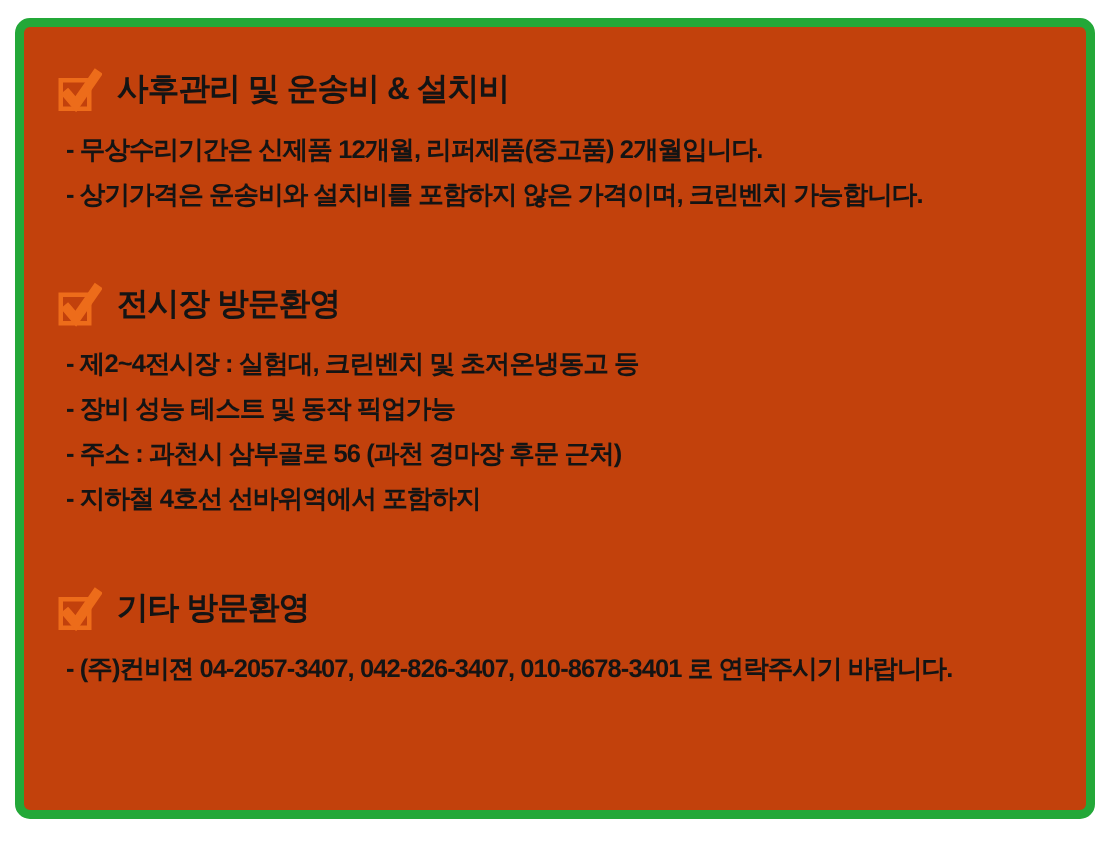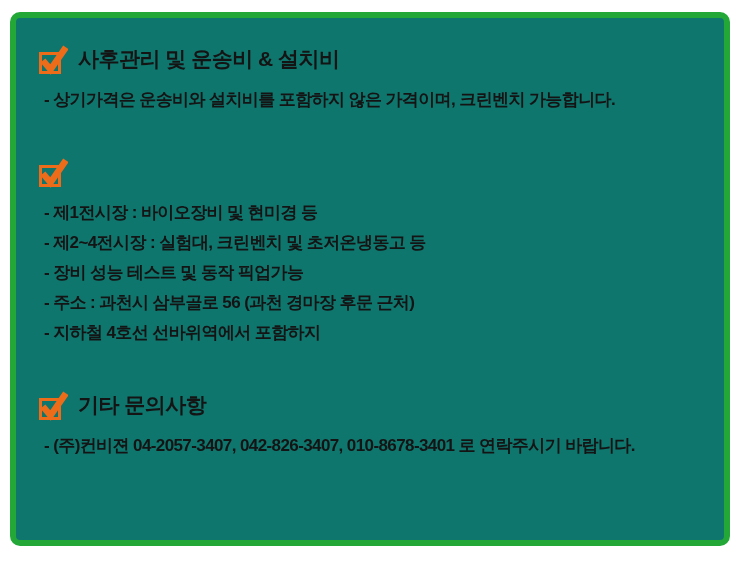--- a/index.html
+++ b/index.html
@@ -11,21 +11,21 @@
     font-family: "Liberation Sans", "DejaVu Sans", sans-serif;
     color: #141414;
   }
   .panel {
     box-sizing: border-box;
     margin: 12px 10px 16px 10px;
     width: 720px;
     height: 534px;
     border: 6px solid #23a838;
     border-radius: 10px;
-    background: #0f766e;
+    background: #c2410c;
     padding: 26px 18px 0 22px;
     overflow: hidden;
   }
   .section + .section { margin-top: 42px; }
   .heading {
     display: flex;
     align-items: center;
     gap: 10px;
     height: 30px;
     font-size: 21px;
@@ -61,50 +61,51 @@
     <div class="heading">
       <span class="check-icon">
         <svg viewBox="0 0 30 30" width="30" height="30" aria-hidden="true">
           <rect x="2.5" y="8.5" width="19" height="19" fill="none" stroke="#ed6c1a" stroke-width="3"></rect>
           <path d="M7 18 L12.5 24.5 L26 5" fill="none" stroke="#ed6c1a" stroke-width="6.5" stroke-linecap="square" stroke-linejoin="miter"></path>
         </svg>
       </span>
       <span>사후관리 및 운송비 &amp; 설치비</span>
     </div>
     <ul class="items">
+      <li>- 무상수리기간은 신제품 12개월, 리퍼제품(중고품) 2개월입니다.</li>
       <li>- 상기가격은 운송비와 설치비를 포함하지 않은 가격이며, 크린벤치 가능합니다.</li>
     </ul>
   </div>
 
   <div class="section">
     <div class="heading">
       <span class="check-icon">
         <svg viewBox="0 0 30 30" width="30" height="30" aria-hidden="true">
           <rect x="2.5" y="8.5" width="19" height="19" fill="none" stroke="#ed6c1a" stroke-width="3"></rect>
           <path d="M7 18 L12.5 24.5 L26 5" fill="none" stroke="#ed6c1a" stroke-width="6.5" stroke-linecap="square" stroke-linejoin="miter"></path>
         </svg>
       </span>
+      <span>전시장 방문환영</span>
     </div>
     <ul class="items">
-      <li>- 제1전시장 : 바이오장비 및 현미경 등</li>
       <li>- 제2~4전시장 : 실험대, 크린벤치 및 초저온냉동고 등</li>
       <li>- 장비 성능 테스트 및 동작 픽업가능</li>
       <li>- 주소 : 과천시 삼부골로 56 (과천 경마장 후문 근처)</li>
       <li>- 지하철 4호선 선바위역에서 포함하지</li>
     </ul>
   </div>
 
   <div class="section">
     <div class="heading">
       <span class="check-icon">
         <svg viewBox="0 0 30 30" width="30" height="30" aria-hidden="true">
           <rect x="2.5" y="8.5" width="19" height="19" fill="none" stroke="#ed6c1a" stroke-width="3"></rect>
           <path d="M7 18 L12.5 24.5 L26 5" fill="none" stroke="#ed6c1a" stroke-width="6.5" stroke-linecap="square" stroke-linejoin="miter"></path>
         </svg>
       </span>
-      <span>기타 문의사항</span>
+      <span>기타 방문환영</span>
     </div>
     <ul class="items">
       <li>- (주)컨비젼 04-2057-3407, 042-826-3407, 010-8678-3401 로 연락주시기 바랍니다.</li>
     </ul>
   </div>
 
 </div>
 
 </body></html>

